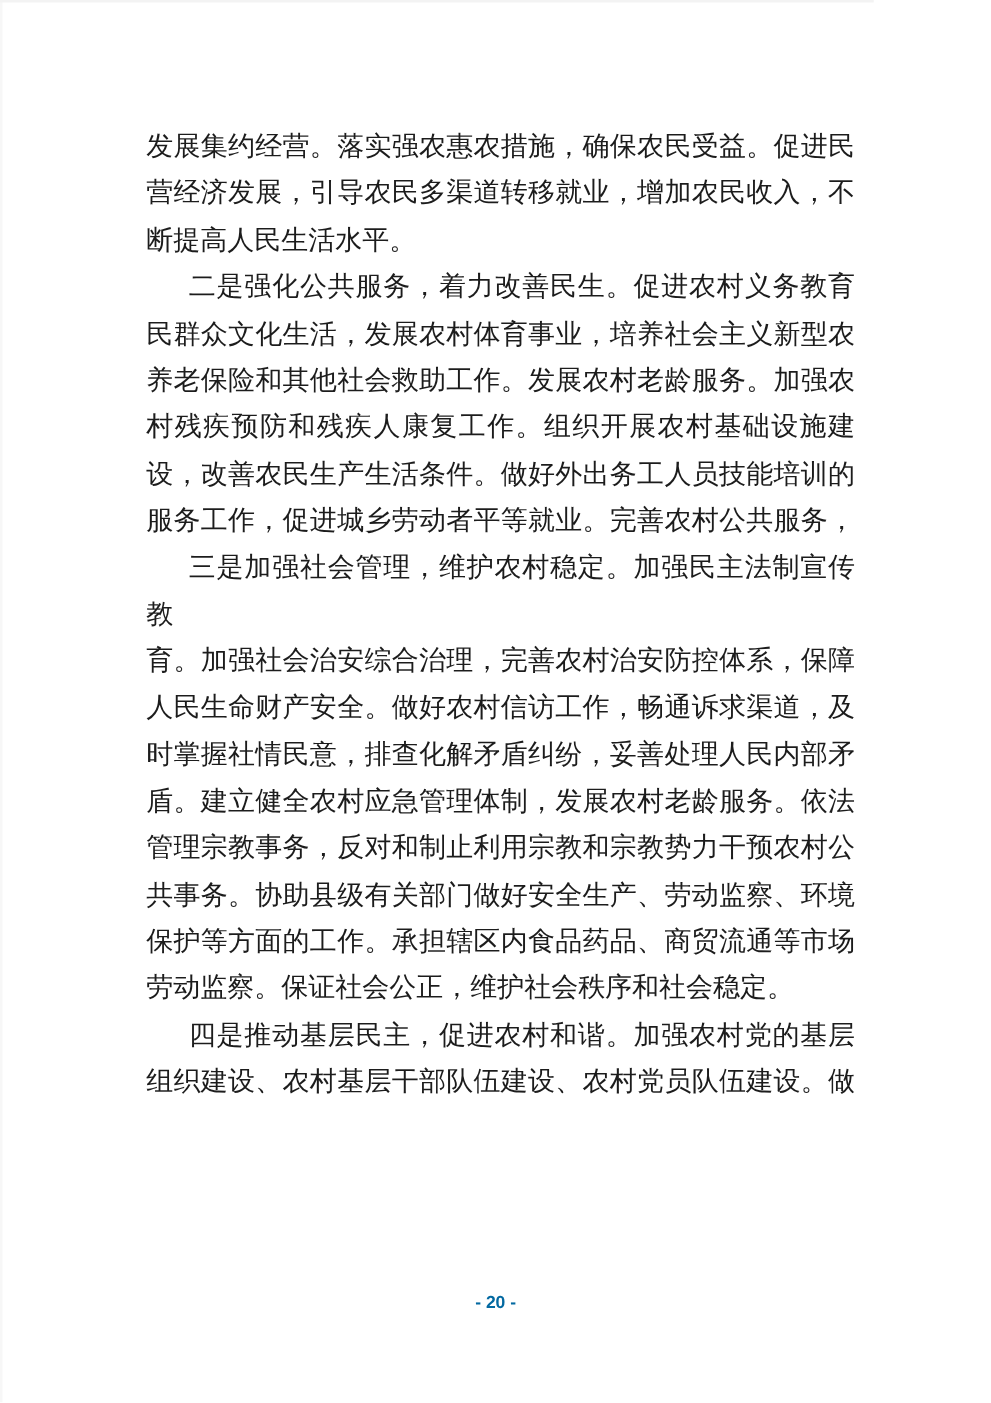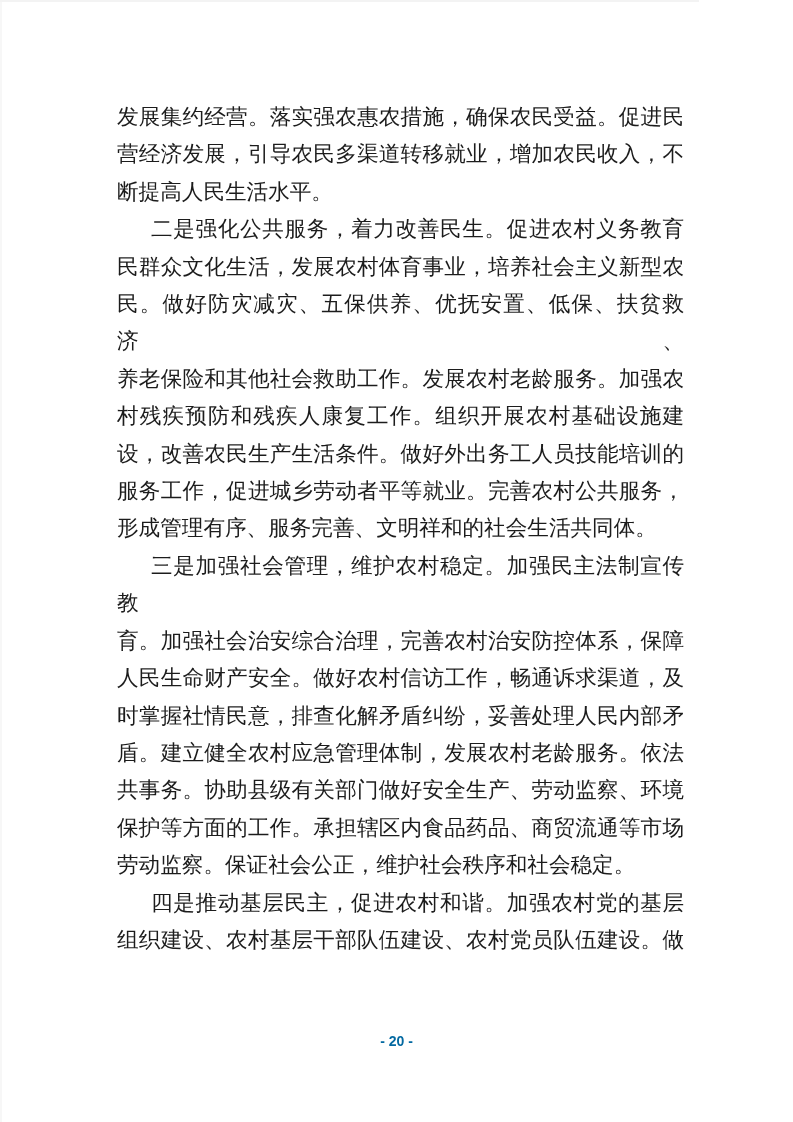--- a/index.html
+++ b/index.html
@@ -55,32 +55,31 @@
 </head>
 <body>
 
 <div class="page">
   <div class="content">
     <div class="line">发展集约经营。落实强农惠农措施，确保农民受益。促进民</div>
     <div class="line">营经济发展，引导农民多渠道转移就业，增加农民收入，不</div>
     <div class="line para-end">断提高人民生活水平。</div>
     <div class="line indent">二是强化公共服务，着力改善民生。促进农村义务教育</div>
     <div class="line">民群众文化生活，发展农村体育事业，培养社会主义新型农</div>
-    <div class="line">民。做好防灾减灾、五保供养、优抚安置、低保、扶贫救济、</div>
     <div class="line">养老保险和其他社会救助工作。发展农村老龄服务。加强农</div>
     <div class="line">村残疾预防和残疾人康复工作。组织开展农村基础设施建</div>
     <div class="line">设，改善农民生产生活条件。做好外出务工人员技能培训的</div>
     <div class="line">服务工作，促进城乡劳动者平等就业。完善农村公共服务，</div>
-    <div class="line para-end">形成管理有序、服务完善、文明祥和的社会生活共同体。</div>
     <div class="line indent">三是加强社会管理，维护农村稳定。加强民主法制宣传</div>
     <div class="line para-end">教</div>
     <div class="line">育。加强社会治安综合治理，完善农村治安防控体系，保障</div>
     <div class="line">人民生命财产安全。做好农村信访工作，畅通诉求渠道，及</div>
     <div class="line">时掌握社情民意，排查化解矛盾纠纷，妥善处理人民内部矛</div>
     <div class="line">盾。建立健全农村应急管理体制，发展农村老龄服务。依法</div>
+    <div class="line">管理宗教事务，反对和制止利用宗教和宗教势力干预农村公</div>
     <div class="line">共事务。协助县级有关部门做好安全生产、劳动监察、环境</div>
     <div class="line">保护等方面的工作。承担辖区内食品药品、商贸流通等市场</div>
     <div class="line para-end">劳动监察。保证社会公正，维护社会秩序和社会稳定。</div>
     <div class="line indent">四是推动基层民主，促进农村和谐。加强农村党的基层</div>
     <div class="line">组织建设、农村基层干部队伍建设、农村党员队伍建设。做</div>
   </div>
 
   <div class="footer">- 20 -</div>
 </div>
 

